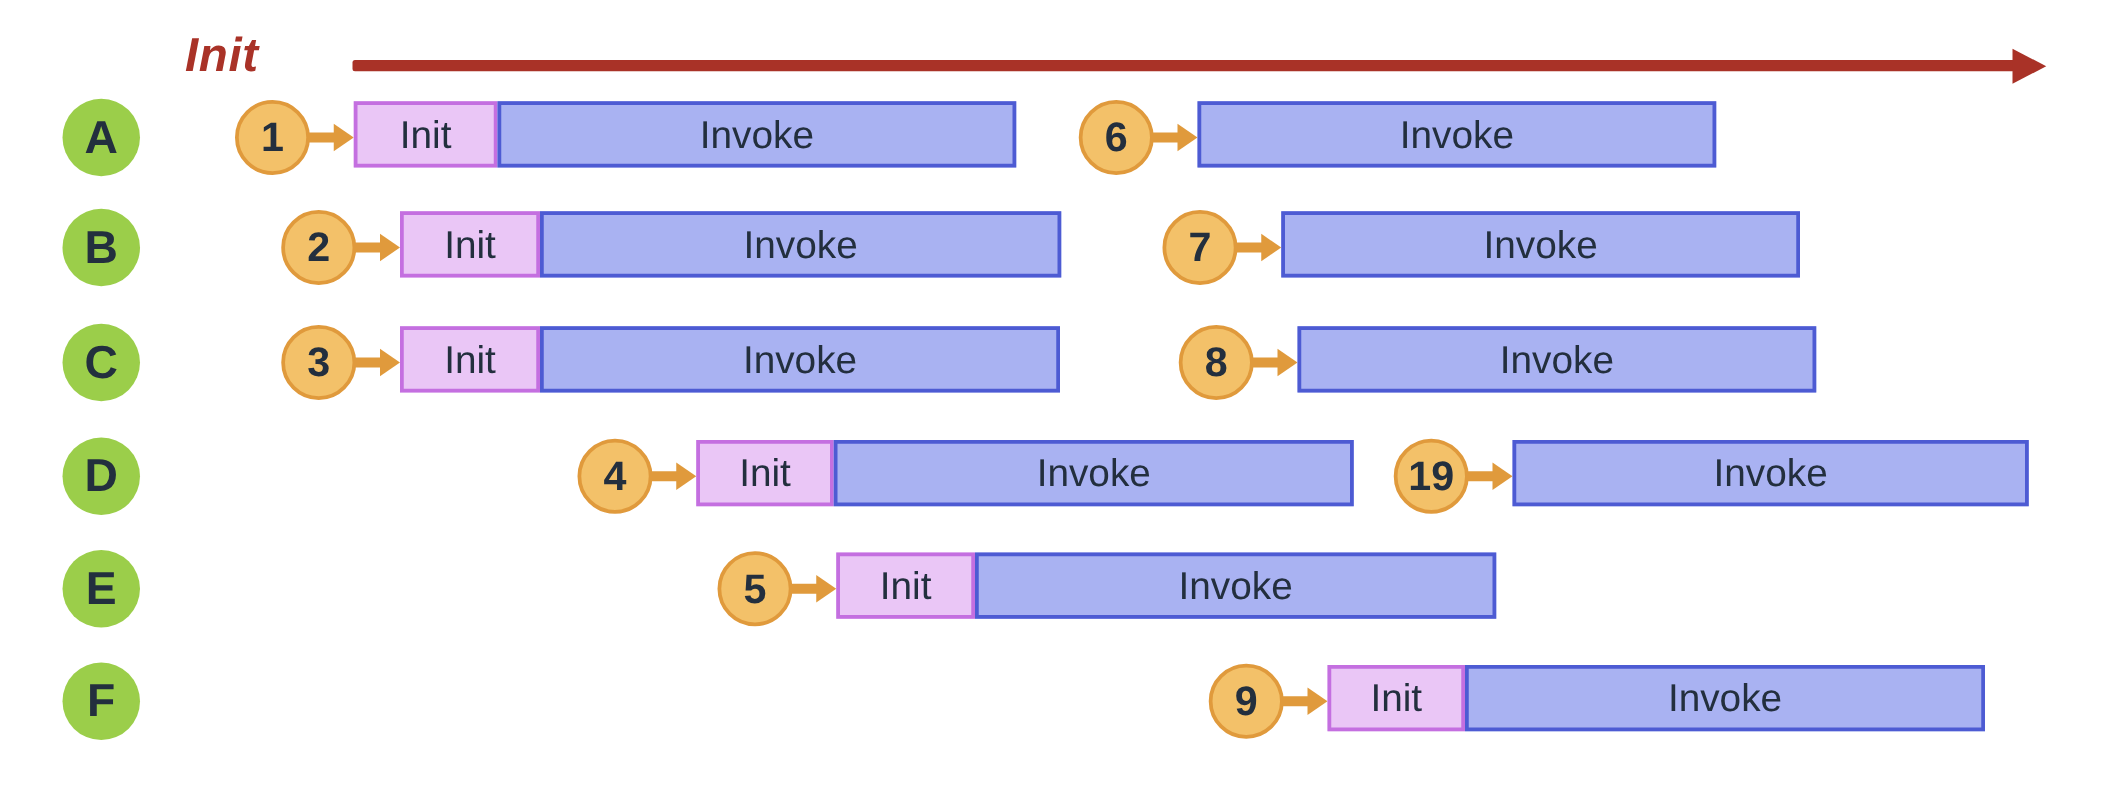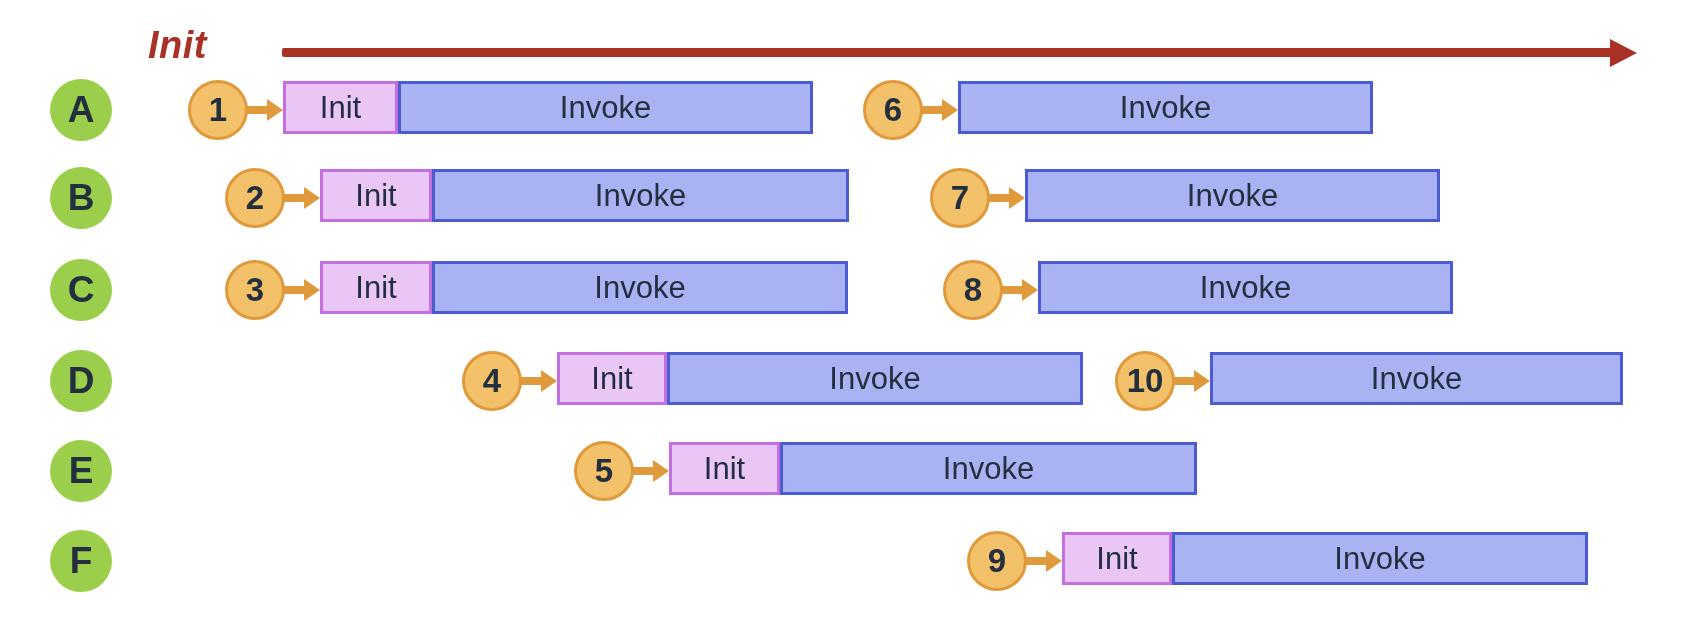--- a/index.html
+++ b/index.html
@@ -135,21 +135,21 @@
         <div class="step-arrow-head" style="left: 1022px; top: 279px;"></div>
         <div class="bar invoke-bar" style="left: 1038px; top: 261px; width: 415px;">Invoke</div>
       </div>
       <div>
         <div class="row-circle" style="left: 50px; top: 350px;">D</div>
         <div class="step-circle" style="left: 462px; top: 351px;">4</div>
         <div class="step-arrow-shaft" style="left: 521px; top: 377px;"></div>
         <div class="step-arrow-head" style="left: 541px; top: 370px;"></div>
         <div class="bar init-bar" style="left: 557px; top: 352px; width: 110px;">Init</div>
         <div class="bar invoke-bar" style="left: 667px; top: 352px; width: 416px;">Invoke</div>
-        <div class="step-circle" style="left: 1115px; top: 351px;">10</div>
+        <div class="step-circle" style="left: 1115px; top: 351px;">19</div>
         <div class="step-arrow-shaft" style="left: 1174px; top: 377px;"></div>
         <div class="step-arrow-head" style="left: 1194px; top: 370px;"></div>
         <div class="bar invoke-bar" style="left: 1210px; top: 352px; width: 413px;">Invoke</div>
       </div>
       <div>
         <div class="row-circle" style="left: 50px; top: 440px;">E</div>
         <div class="step-circle" style="left: 574px; top: 441px;">5</div>
         <div class="step-arrow-shaft" style="left: 633px; top: 467px;"></div>
         <div class="step-arrow-head" style="left: 653px; top: 460px;"></div>
         <div class="bar init-bar" style="left: 669px; top: 442px; width: 111px;">Init</div>

